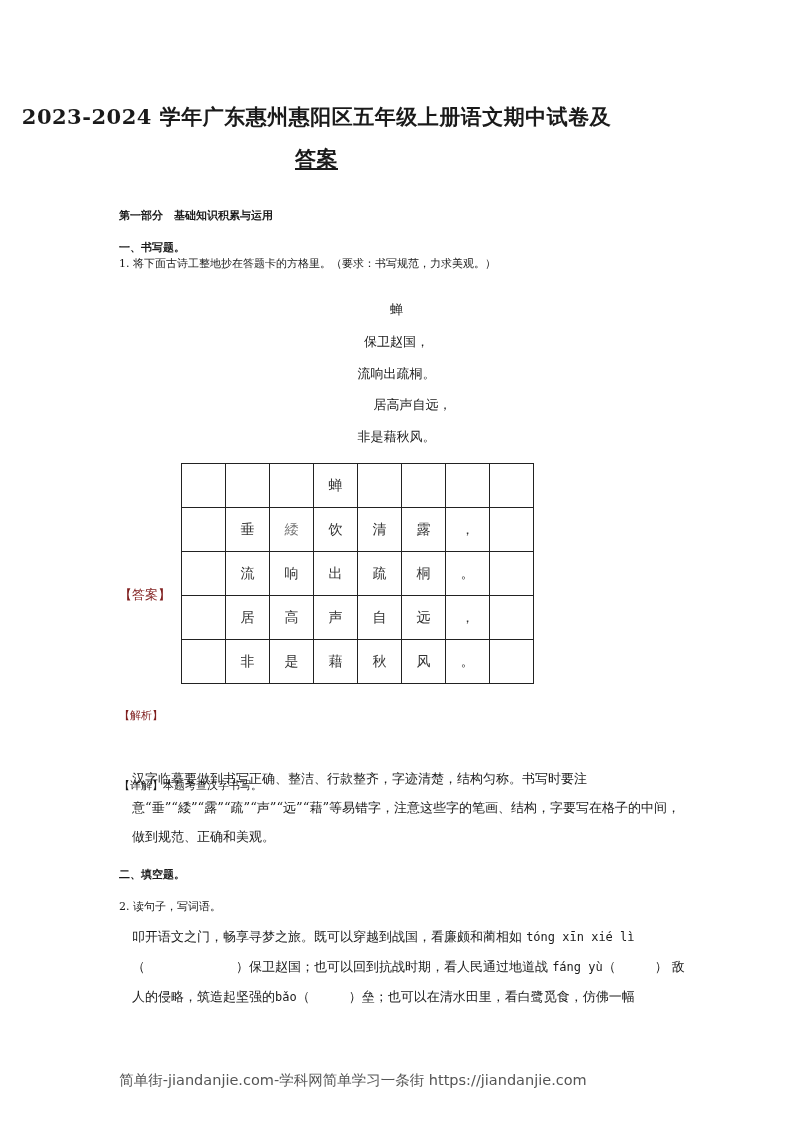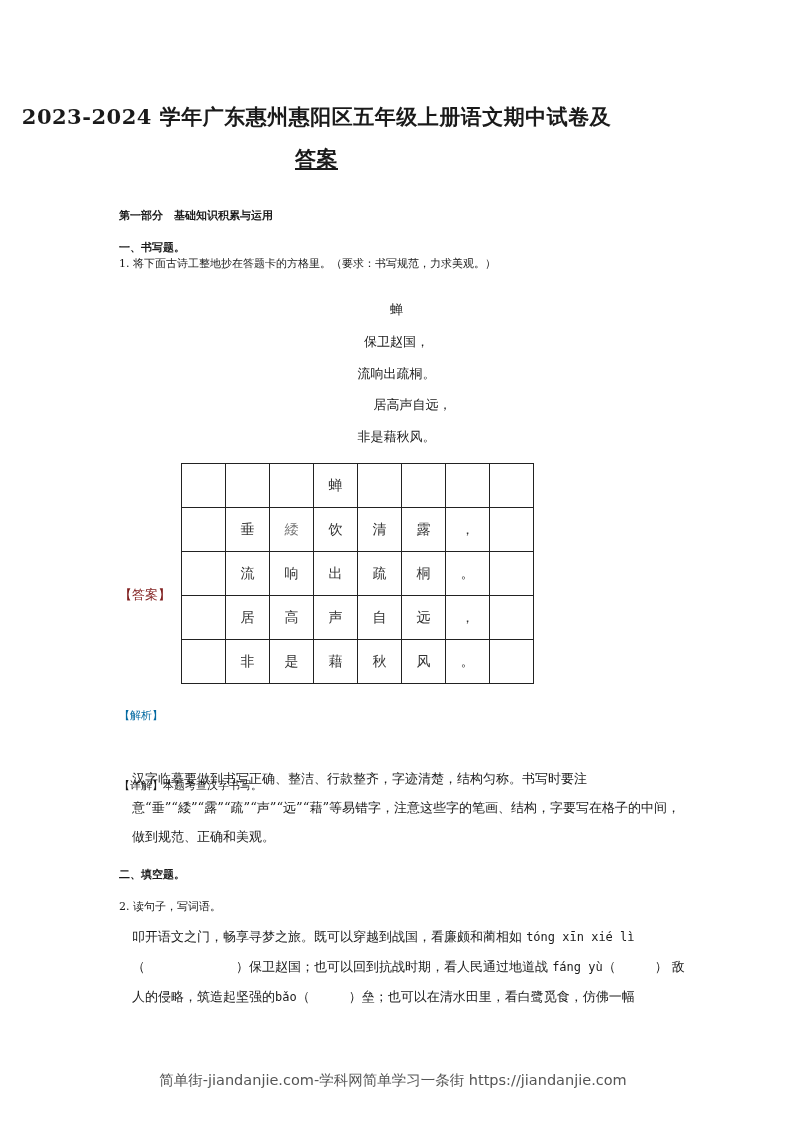--- a/index.html
+++ b/index.html
@@ -4,30 +4,30 @@
 <style>
   html, body { margin: 0; padding: 0; background: #ffffff; }
   body { width: 793px; height: 1122px; position: relative; overflow: hidden;
          font-family: "DejaVu Serif", "Liberation Serif", serif; color: #1a1a1a; }
   .title { position: absolute; left: 0; width: 633px; text-align: center;
            font-size: 21px; font-weight: bold; letter-spacing: 0.5px; }
   .t1 { top: 103px; }
   .t2 { top: 145px; text-decoration: underline; }
   .line { position: absolute; left: 119px; font-size: 11px; white-space: nowrap; }
   .bold { font-weight: bold; font-family: "DejaVu Sans", "Liberation Sans", sans-serif; }
-  .blue { color: #0369a1; }
+  .blue { color: #7f1d1d; }
   .poem { position: absolute; left: 0; width: 793px; text-align: center; font-size: 13px; }
   table.grid { position: absolute; left: 181px; top: 463px; border-collapse: collapse; }
   table.grid td { width: 43px; height: 43px; border: 1.2px solid #222; text-align: center;
                   vertical-align: middle; font-size: 14px; padding: 0; color: #333; }
   .answer-label { position: absolute; left: 119px; top: 566px; font-size: 13px; color: #7f1d1d; margin-top: 20px; }
   .para { position: absolute; left: 132px; width: 560px; font-size: 13px; line-height: 29px; }
   .pinyin { font-family: "DejaVu Sans Mono", "Liberation Mono", monospace; font-size: 12px; }
   .footer { position: absolute; top: 1071px; left: 0; width: 706px; text-align: center;
-            font-family: "DejaVu Sans", "Liberation Sans", sans-serif; font-size: 14.5px; color: #555; margin-left: 40px; }
+            font-family: "DejaVu Sans", "Liberation Sans", sans-serif; font-size: 14.5px; color: #555; }
 </style>
 </head>
 <body>
 
 <div class="title t1">2023-2024 学年广东惠州惠阳区五年级上册语文期中试卷及</div>
 <div class="title t2">答案</div>
 
 <div class="line bold" style="top:208px;">第一部分　基础知识积累与运用</div>
 <div class="line bold" style="top:240px;">一、书写题。</div>
 <div class="line" style="top:256px;">1. 将下面古诗工整地抄在答题卡的方格里。（要求：书写规范，力求美观。）</div>

